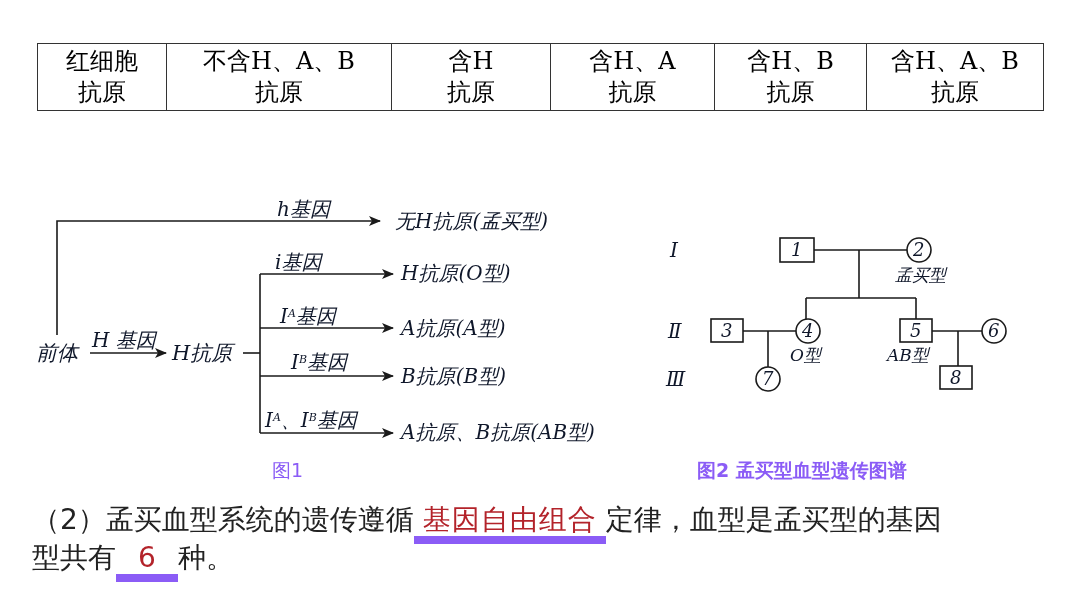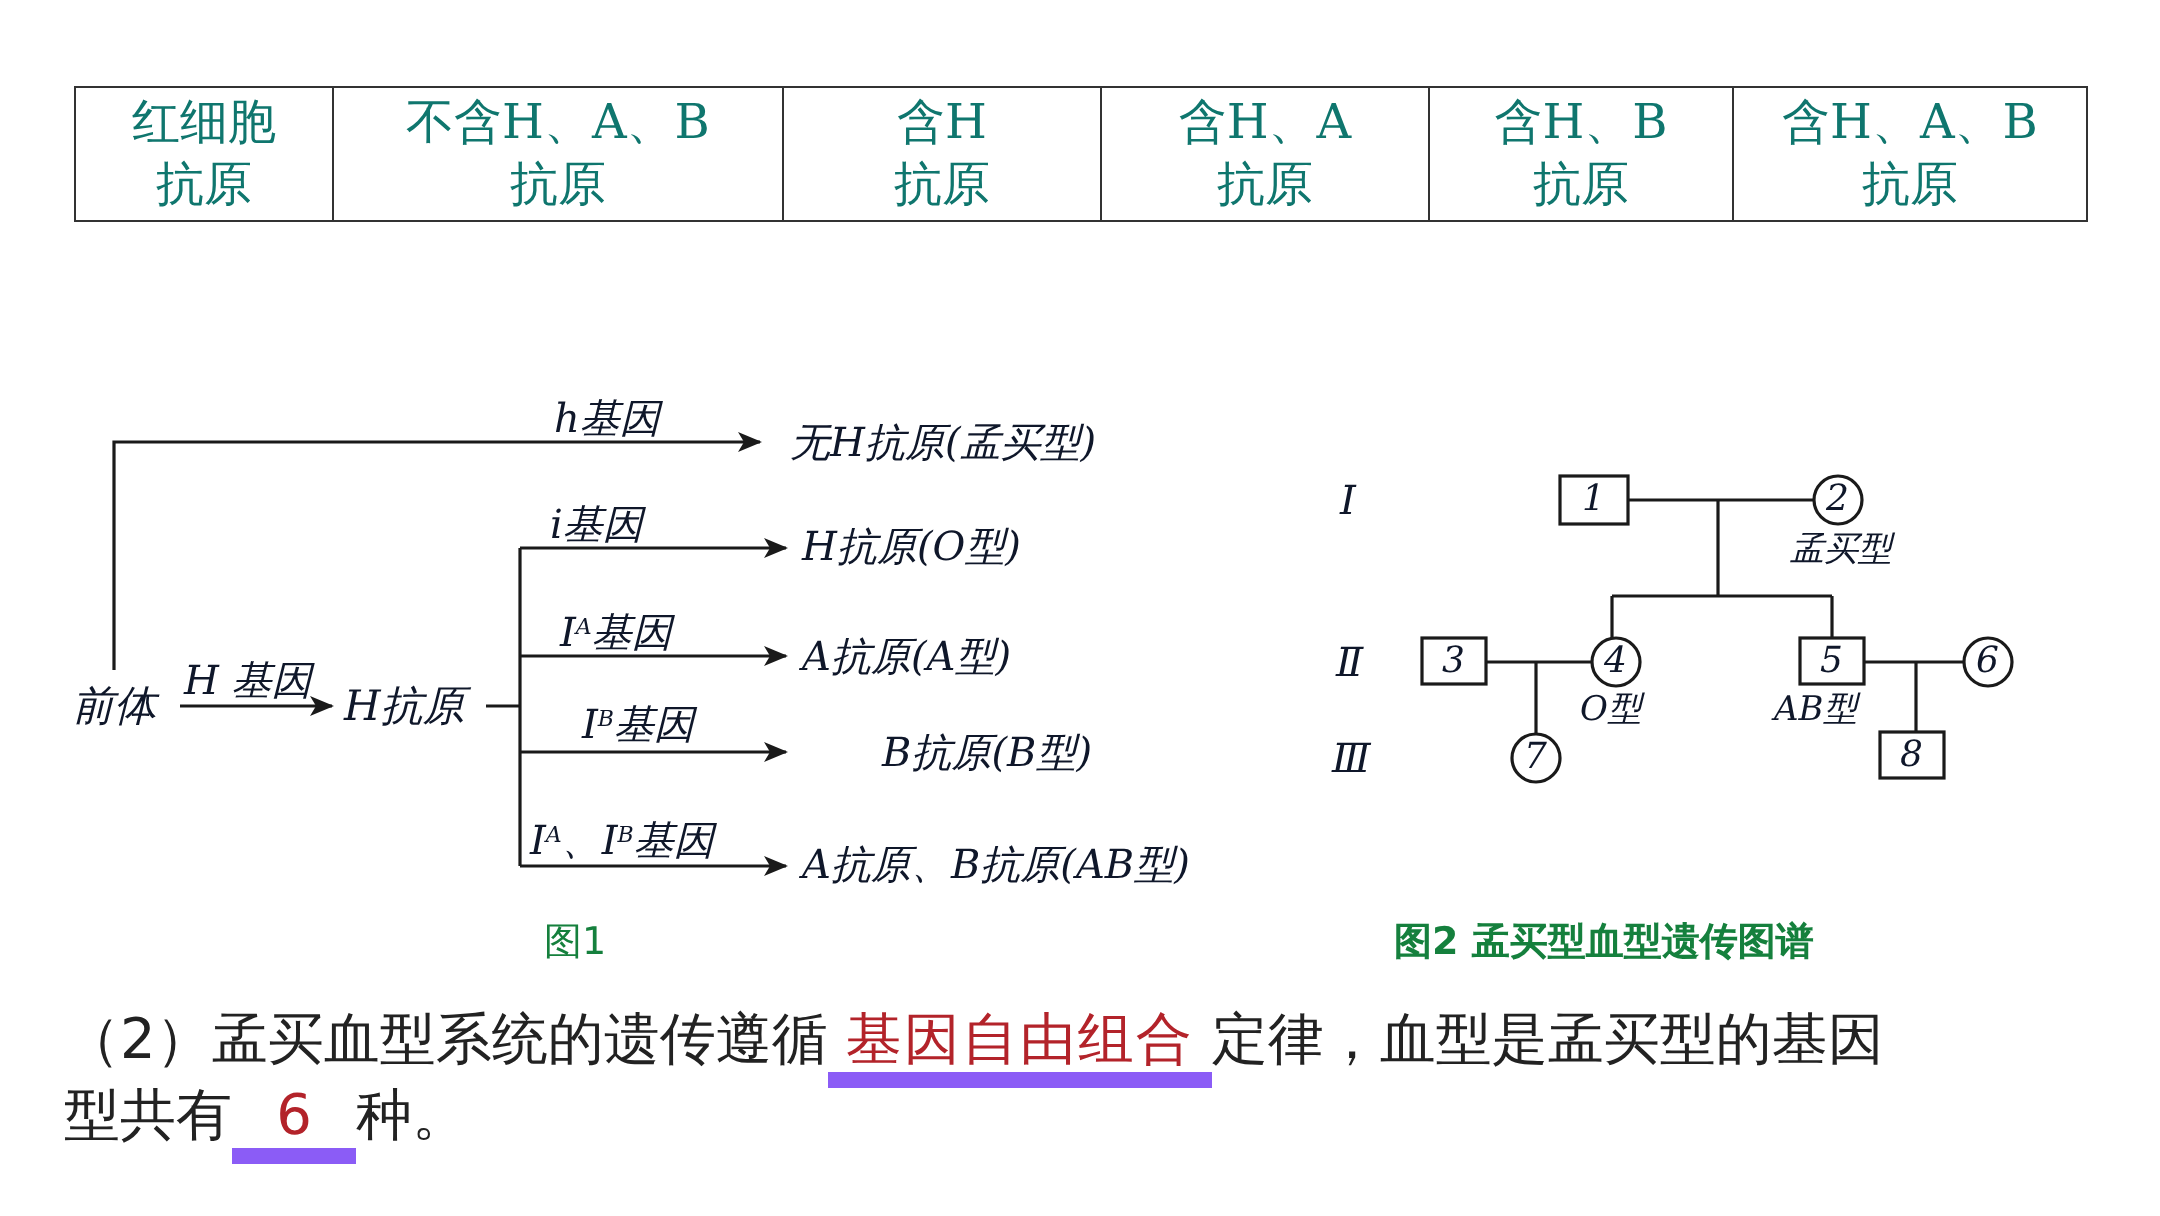--- a/index.html
+++ b/index.html
@@ -1,27 +1,27 @@
 <!DOCTYPE html>
 <html><head>
 <meta charset="utf-8">
 <style>
   html, body { margin:0; padding:0; background:#ffffff; }
   body { width:1080px; height:608px; position:relative; overflow:hidden; font-family:"DejaVu Serif","Liberation Serif",serif; color:#1a1a1a; }
   
   table.bt { position:absolute; left:37px; top:43px; width:1006px; border-collapse:collapse; table-layout:fixed; }
-  table.bt td { border:1.5px solid #333; text-align:center; vertical-align:middle; font-size:24px; line-height:31px; padding:0; font-family:"DejaVu Serif","Liberation Serif",serif; color:#0f766e; }
+  table.bt td { border:1.5px solid #333; text-align:center; vertical-align:middle; font-size:24px; line-height:31px; padding:0; font-family:"DejaVu Serif","Liberation Serif",serif; color:#000000; }
   table.bt tr.r0 td { height:66px; }
   table.bt tr.r1 td, table.bt tr.r2 td { height:30px; }
   .cell-line { display:block; }
   
   .dtxt { position:absolute; font-size:20px; white-space:nowrap; color:#0f172a; font-family:"DejaVu Serif","Liberation Serif",serif; line-height:24px;font-style:italic; }
   .small { font-size:18px; }
   .sup { font-size:11px; vertical-align:top; position:relative; top:-2px; }
-  .cap { position:absolute; font-size:19px; white-space:nowrap; font-family:"DejaVu Sans","Liberation Sans",sans-serif; color:#15803d; }
+  .cap { position:absolute; font-size:19px; white-space:nowrap; font-family:"DejaVu Sans","Liberation Sans",sans-serif; color:#8b5cf6; }
   
   .q { position:absolute; left:32px; font-size:28px; white-space:nowrap; font-family:"DejaVu Sans","Liberation Sans",sans-serif; color:#222; line-height:36px; }
   .blank { display:inline-block; border-bottom:8px solid #8b5cf6; text-align:center; color:#b3232a; line-height:32px; }
   .ans1 { width:192px; letter-spacing:1px; }
   .ans2 { width:62px; }
   svg { position:absolute; left:0; top:0; }
 </style>
 </head>
 <body>
 
@@ -117,21 +117,21 @@
 <div class="dtxt" style="left:277px;top:197px;"><span>h</span><span>基因</span></div>
 <div class="dtxt" style="left:395px;top:209px;">无H抗原(孟买型)</div>
 
 <div class="dtxt" style="left:275px;top:250px;"><span>i</span><span>基因</span></div>
 <div class="dtxt" style="left:401px;top:261px;">H抗原(O型)</div>
 
 <div class="dtxt" style="left:280px;top:304px;"><span>I</span><span class="sup">A</span><span>基因</span></div>
 <div class="dtxt" style="left:401px;top:316px;">A抗原(A型)</div>
 
 <div class="dtxt" style="left:279px;top:350px;margin-left:12px;"><span>I</span><span class="sup">B</span><span>基因</span></div>
-<div class="dtxt" style="left:401px;top:364px;margin-left:40px;">B抗原(B型)</div>
+<div class="dtxt" style="left:401px;top:364px;">B抗原(B型)</div>
 
 <div class="dtxt" style="left:265px;top:408px;"><span>I</span><span class="sup">A</span><span>、I</span><span class="sup">B</span><span>基因</span></div>
 <div class="dtxt" style="left:401px;top:420px;">A抗原、B抗原(AB型)</div>
 
 <div class="cap" style="left:272px;top:458px;">图1</div>
 
 <div class="dtxt" style="left:670px;top:238px;">Ⅰ</div>
 <div class="dtxt" style="left:668px;top:319px;">Ⅱ</div>
 <div class="dtxt" style="left:666px;top:367px;">Ⅲ</div>
 

